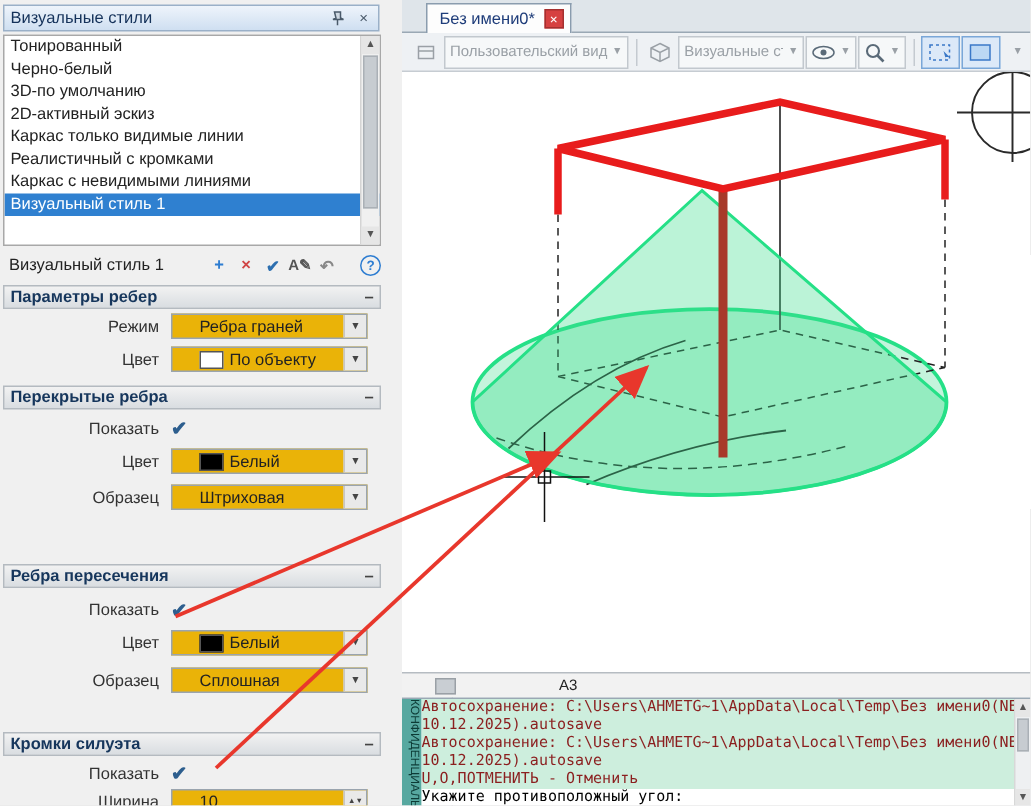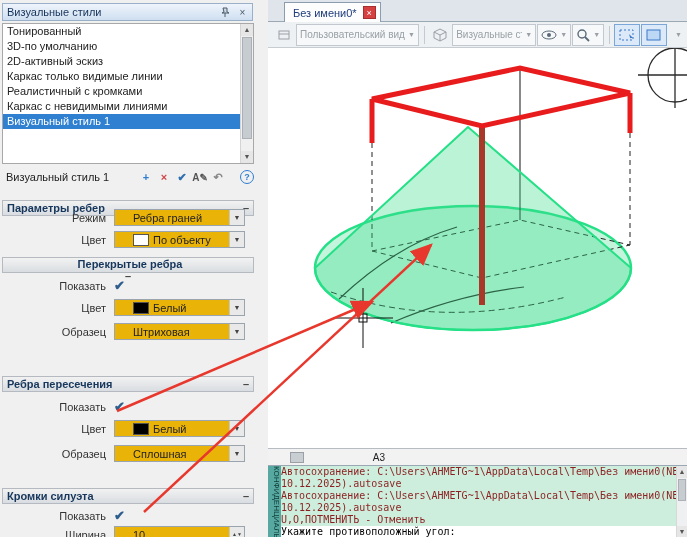--- a/index.html
+++ b/index.html
@@ -99,20 +99,21 @@
       <span class="hbtn">
         <svg width="10" height="10" viewBox="0 0 10 10">
             <path d="M2,1 L6,1 L6,5 L8,6 L1,6 L3,5 Z M4,6 L4,10" stroke="#4a5a6a" fill="#cfd9e3" stroke-width="1"></path>
           </svg>
       </span>
       <span class="hbtn">×</span>
     </div>
 
     <div class="style-list">
       <div class="style-item">Тонированный</div>
+      <div class="style-item">Черно-белый</div>
       <div class="style-item">3D-по умолчанию</div>
       <div class="style-item">2D-активный эскиз</div>
       <div class="style-item">Каркас только видимые линии</div>
       <div class="style-item">Реалистичный с кромками</div>
       <div class="style-item">Каркас с невидимыми линиями</div>
       <div class="style-item selected">Визуальный стиль 1</div>
       <div class="list-sb">
         <div class="sb-arrow">▲</div>
         <div class="sb-thumb" style="height:100px;"></div>
         <div class="sb-arrow" style="position:absolute;bottom:0;width:100%;">▼</div>
@@ -122,41 +123,41 @@
     <div class="style-bar">
       <span class="cur">Визуальный стиль 1</span>
       <span class="tbi" style="color:#2e7dd1;">+</span>
       <span class="tbi" style="color:#d04545;">×</span>
       <span class="tbi" style="color:#2d6fb0;">✔</span>
       <span class="tbi" style="color:#555;font-size:10px;">A✎</span>
       <span class="tbi" style="color:#888;">↶</span>
       <span class="tbi" style="color:#2e7dd1;border:1px solid #2e7dd1;border-radius:50%;width:12px;height:12px;font-size:9px;margin-left:14px;">?</span>
     </div>
 
-    <div class="sec-header" style="top:200px;">
+    <div class="sec-header" style="top:190px;">
       <span class="st">Параметры ребер</span>
       <span class="col">–</span>
     </div>
     <div class="prow" style="top:209px;">
       <span class="plabel">Режим</span>
       <div class="ctrl dropdown">
         <span class="val">Ребра граней</span>
         <span class="dd-btn">▼</span>
       </div>
     </div>
     <div class="prow" style="top:231px;">
       <span class="plabel">Цвет</span>
       <div class="ctrl dropdown">
         <span class="swatch white"></span>
         <span class="val">По объекту</span>
         <span class="dd-btn">▼</span>
       </div>
     </div>
 
-    <div class="sec-header" style="top:257px;flex-direction:column;">
+    <div class="sec-header" style="top:257px;">
       <span class="st">Перекрытые ребра</span>
       <span class="col">–</span>
     </div>
     <div class="prow" style="top:277px;">
       <span class="plabel">Показать</span>
       <span class="checkmark">✔</span>
     </div>
     <div class="prow" style="top:299px;">
       <span class="plabel">Цвет</span>
       <div class="ctrl dropdown">

